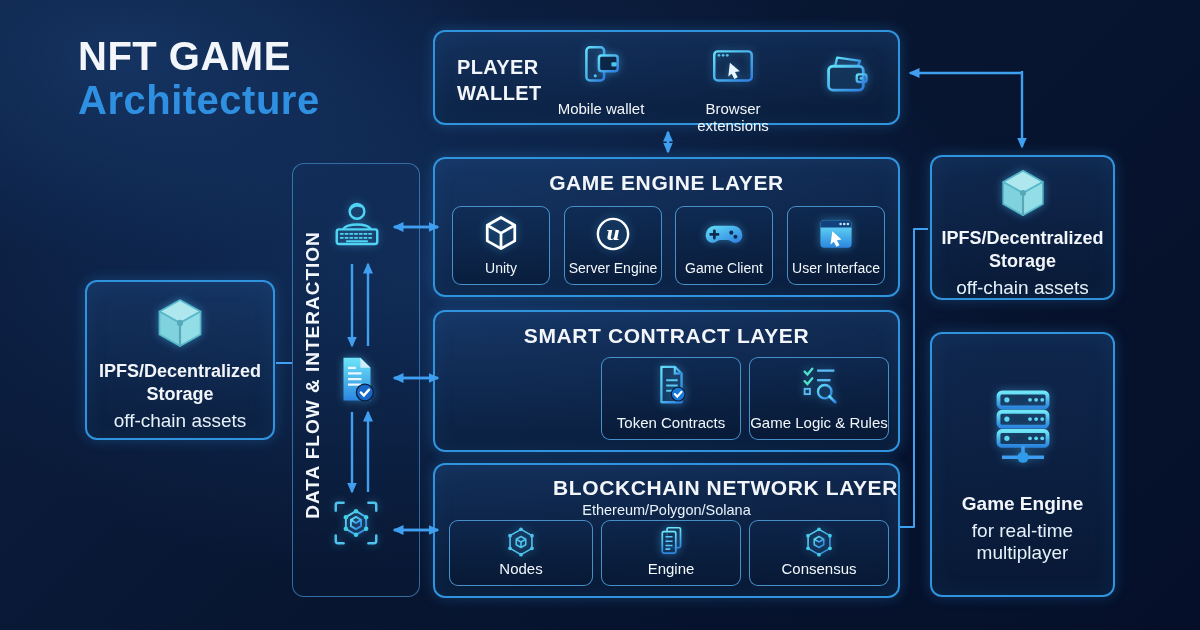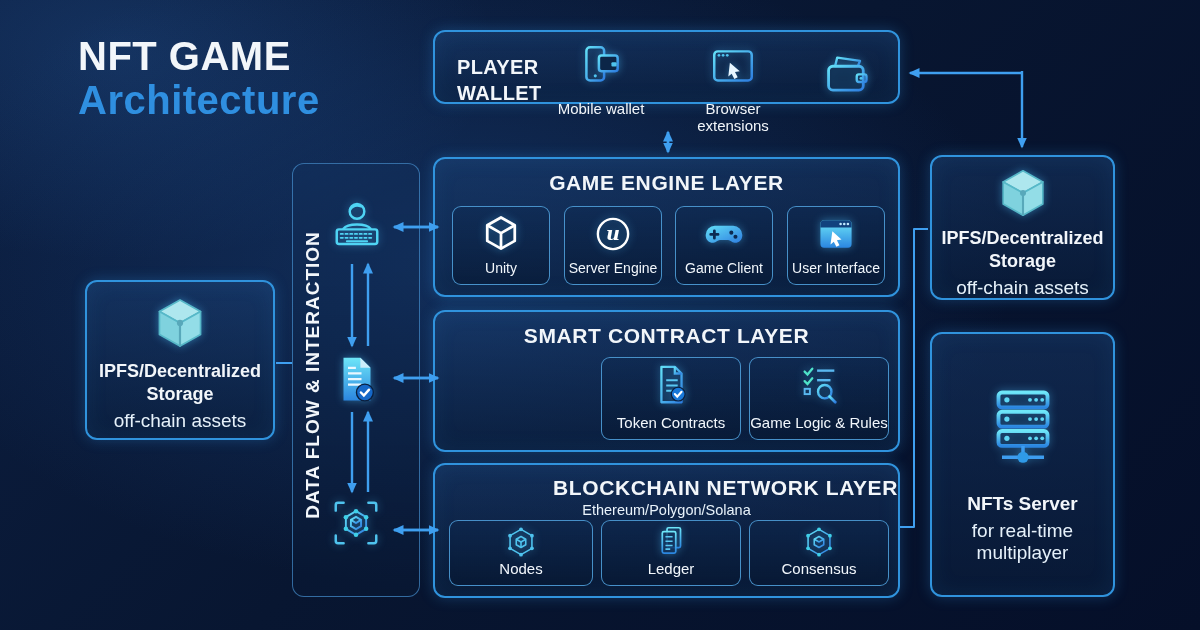--- a/index.html
+++ b/index.html
@@ -67,21 +67,21 @@
   </defs>
 </svg>
 
 <div class="canvas">
 
   <div class="main-title">
     <div>NFT GAME</div>
     <div class="l2">Architecture</div>
   </div>
 
-  <div class="box" style="left:433px;top:30px;width:467px;height:74px;">
+  <div class="box" style="left:433px;top:30px;width:467px;height:95px;">
     <div class="pw-title">PLAYER WALLET</div>
     <div class="pw-item" style="left:534px;top:10px;left:101px;">
       <span>
         <svg class="icon" viewBox="0 0 48 48" width="50" height="50">
           <rect x="10" y="5" width="17" height="32" rx="3.5" fill="none" stroke="url(#gA)" stroke-width="2.4"></rect>
           <circle cx="18.5" cy="32.5" r="1.5" fill="#4fc3ee"></circle>
           <rect x="22" y="13" width="18" height="15" rx="2.5" fill="#0c2648" stroke="url(#gA)" stroke-width="2.4"></rect>
           <line x1="22" y1="17.5" x2="40" y2="17.5" stroke="url(#gA)" stroke-width="1.8"></line>
           <rect x="34" y="19.5" width="5" height="4" rx="1" fill="#4fc3ee"></rect>
         </svg>
@@ -215,21 +215,21 @@
       <div class="sublabel big">Nodes</div>
     </div>
     <div class="subbox" style="left:166px;top:55px;width:140px;height:66px;">
       <span class="icon-wrap" style="top:2px;">
         <svg class="icon" viewBox="0 0 48 48" width="38" height="38">
           <rect x="19" y="6" width="17" height="25" rx="2" fill="rgba(15,45,85,.3)" stroke="url(#gB)" stroke-width="2.2"></rect>
           <rect x="13" y="11" width="17" height="27" rx="2" fill="rgba(15,45,85,.75)" stroke="url(#gB)" stroke-width="2.2"></rect>
           <path d="M17 17.5 h9 M17 23 h9 M17 28.5 h9 M17 33 h6" stroke="#59c8f2" stroke-width="1.9"></path>
         </svg>
       </span>
-      <div class="sublabel big">Ledger</div>
+      <div class="sublabel big">Engine</div>
     </div>
     <div class="subbox" style="left:314px;top:55px;width:140px;height:66px;">
       <span class="icon-wrap" style="top:2px;">
         <svg class="icon" viewBox="0 0 48 48" width="38" height="38">
           <g stroke="url(#gA)" stroke-width="2" fill="none" stroke-linejoin="round">
             <polygon points="24,8 37.8,16 37.8,32 24,40 10.2,32 10.2,16"></polygon>
             <polygon points="24,17 30,20.5 30,27.5 24,31 18,27.5 18,20.5"></polygon>
             <polyline points="18,20.5 24,24 30,20.5"></polyline>
               <line x1="24" y1="24" x2="24" y2="31"></line>
           </g>
@@ -356,21 +356,21 @@
               <circle cx="35" cy="21.2" r="1.1"></circle>
             <circle cx="28" cy="32.2" r="1.1"></circle>
               <circle cx="31.5" cy="32.2" r="1.1"></circle>
               <circle cx="35" cy="32.2" r="1.1"></circle>
           </g>
           <line x1="24" y1="36.5" x2="24" y2="41" stroke="#3d9df0" stroke-width="2"></line>
           <line x1="12" y1="43" x2="36" y2="43" stroke="#3d9df0" stroke-width="2"></line>
           <circle cx="24" cy="43" r="3.2" fill="#2f9ae8"></circle>
         </svg>
       </span>
-      <div class="side-title" style="margin-top:22px;font-size:19px;">NFTs Server</div>
+      <div class="side-title" style="margin-top:22px;font-size:19px;">Game Engine</div>
       <div class="side-sub">for real-time multiplayer</div>
     </div>
   </div>
 
   <svg class="overlay" width="1200" height="630">
     <g stroke="#3f9ff0" stroke-width="2.4" fill="none" stroke-linejoin="round">
 
       <line x1="668" y1="152" x2="668" y2="132" marker-end="url(#ah)"></line>
       <line x1="668" y1="132" x2="668" y2="152" marker-end="url(#ah)"></line>
 

